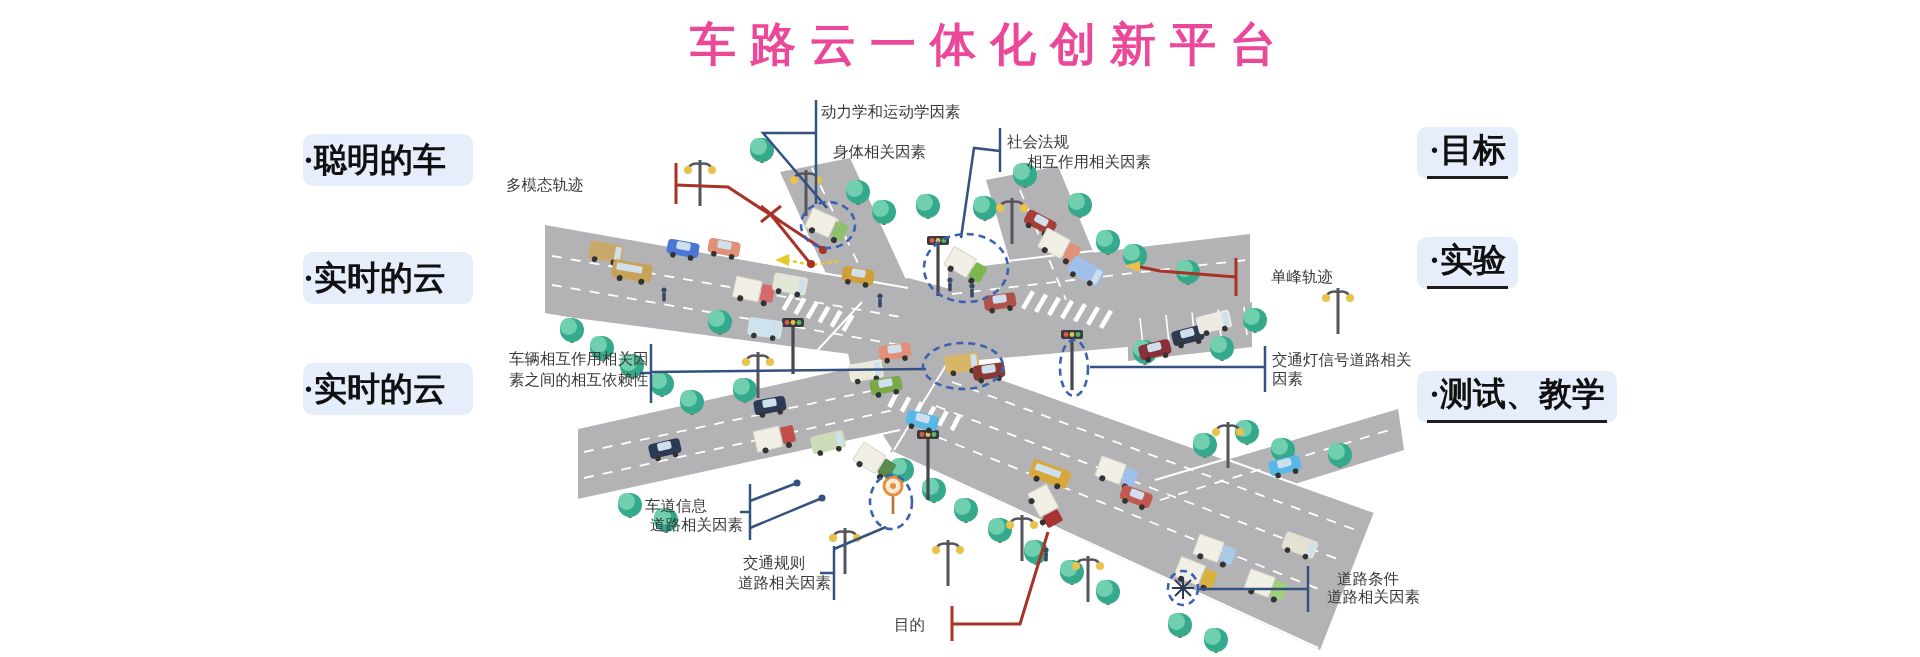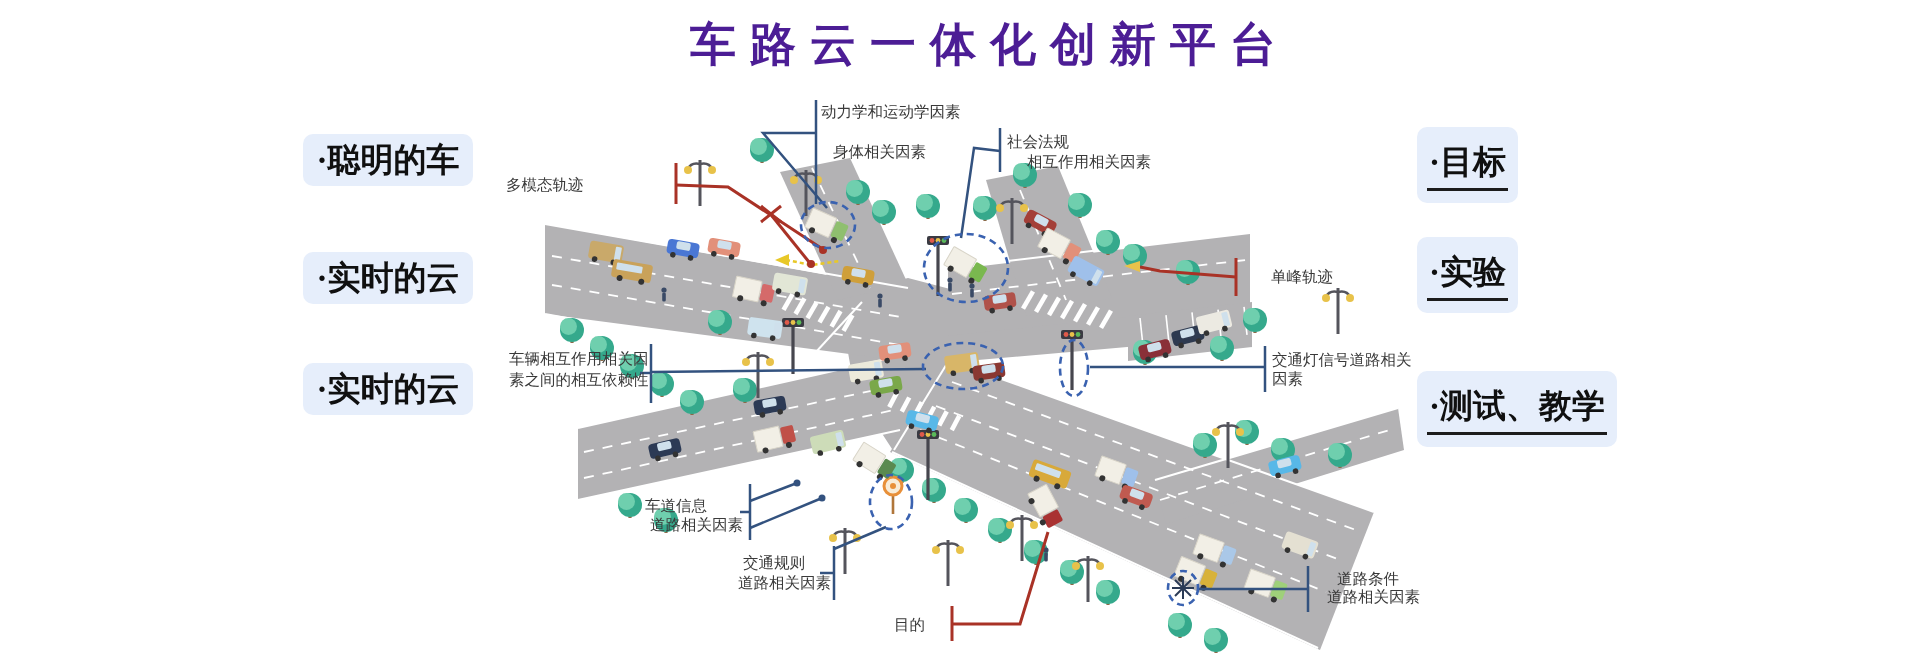--- a/index.html
+++ b/index.html
@@ -1,26 +1,26 @@
 <!DOCTYPE html>
 <html><head>
 <meta charset="utf-8">
 <style>
   html,body{margin:0;padding:0;background:#ffffff;}
   #stage{position:relative;width:1920px;height:657px;background:#ffffff;overflow:hidden;
          font-family:"Liberation Sans",sans-serif;}
   #main-title{position:absolute;left:990px;top:14px;transform:translateX(-50%);
     white-space:nowrap;font-family:"Liberation Serif",serif;font-weight:bold;
-    font-size:46px;letter-spacing:14px;color:#4c1d95;}
+    font-size:46px;letter-spacing:14px;color:#ec4899;}
   .pill{position:absolute;background:#e6eefb;border-radius:10px;height:52px;
-    display:flex;align-items:center;justify-content:center;
+    display:flex;align-items:center;
     font-family:"Liberation Serif",serif;font-weight:bold;font-size:33px;color:#101010;
     white-space:nowrap;}
   .pill-left{left:303px;width:170px;}
-  .pill-right{left:1417px;padding:16px 10px;height:44px;}
+  .pill-right{left:1417px;padding:4px 10px;height:44px;}
   .pill-right span{border-bottom:3px solid #1c1c1c;padding:0 2px 3px 2px;}
   svg text.co{font-family:"Liberation Sans",sans-serif;font-size:15.5px;fill:#3a3a3a;}
   svg .roadedge{stroke:#ffffff;stroke-width:2;fill:none;}
   svg .lane{stroke:#ffffff;stroke-width:1.8;fill:none;stroke-dasharray:10 9;}
   svg .co-blue{stroke:#33527f;stroke-width:2.5;fill:none;}
   svg .co-red{stroke:#a93226;stroke-width:3;fill:none;}
 </style>
 </head>
 <body>
 

